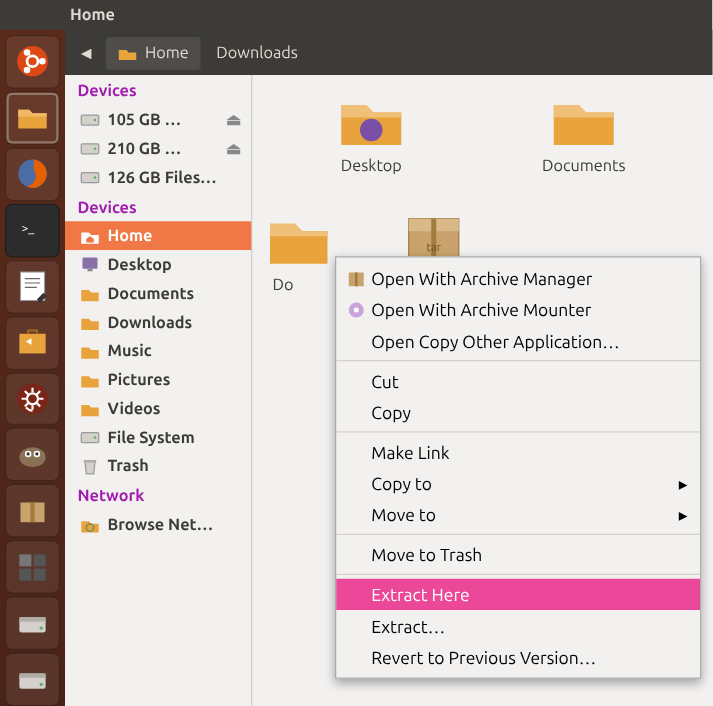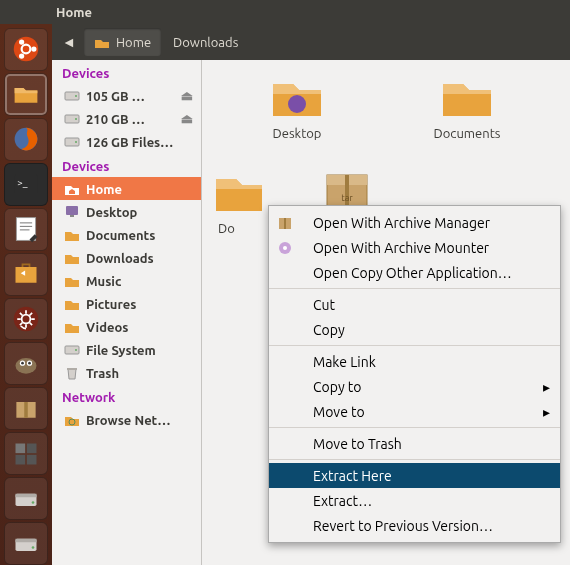--- a/index.html
+++ b/index.html
@@ -20,22 +20,22 @@
 .sidebar .item.selected { background:#f07746; color:#fff; }
 .sidebar .item .ic { width:16px; height:16px; display:flex; align-items:center; justify-content:center; }
 .sidebar .item .eject { margin-left:auto; margin-right:8px; color:#888; }
 .content { position:absolute; top:60px; left:202px; width:368px; height:505px; background:#f2f1f0; }
 .iconview { display:flex; flex-wrap:wrap; padding:14px 0 0 10px; gap:0; }
 .fileitem { width:170px; height:95px; display:flex; flex-direction:column; align-items:center; font-size:13px; color:#3c3b37; }
 .fileitem .ficon { width:56px; height:46px; margin-bottom:4px; }
 .fileitem .flabel { text-align:center; padding:2px 6px; border-radius:3px; max-width:150px; }
 .fileitem.selected .flabel { background:#f07746; color:#fff; }
 .ctxmenu { position:absolute; top:205px; left:268px; width:293px; background:#f2f1f0; border:1px solid #aaa; box-shadow:0 3px 8px rgba(0,0,0,0.35); font-size:14px; padding:4px 0; }
-.ctxmenu .mitem { height:25px; display:flex; align-items:center; padding-left:44px; position:relative; cursor:pointer; }
-.ctxmenu .mitem.highlight { background:#0c4a6e; color:#fff; }
+.ctxmenu .mitem { height:25px; display:flex; align-items:center; padding-left:28px; position:relative; cursor:pointer; }
+.ctxmenu .mitem.highlight { background:#ec4899; color:#fff; }
 .ctxmenu .sep { height:1px; background:#d4d0cc; margin:3px 0; }
 .ctxmenu .mitem .submenu-arrow { position:absolute; right:10px; }
 .ctxmenu .mitem .micon { position:absolute; left:8px; width:16px; height:16px; }
 </style>
 </head>
 <body>
 
 <div class="menubar">
   <span>Home</span>
 </div>

